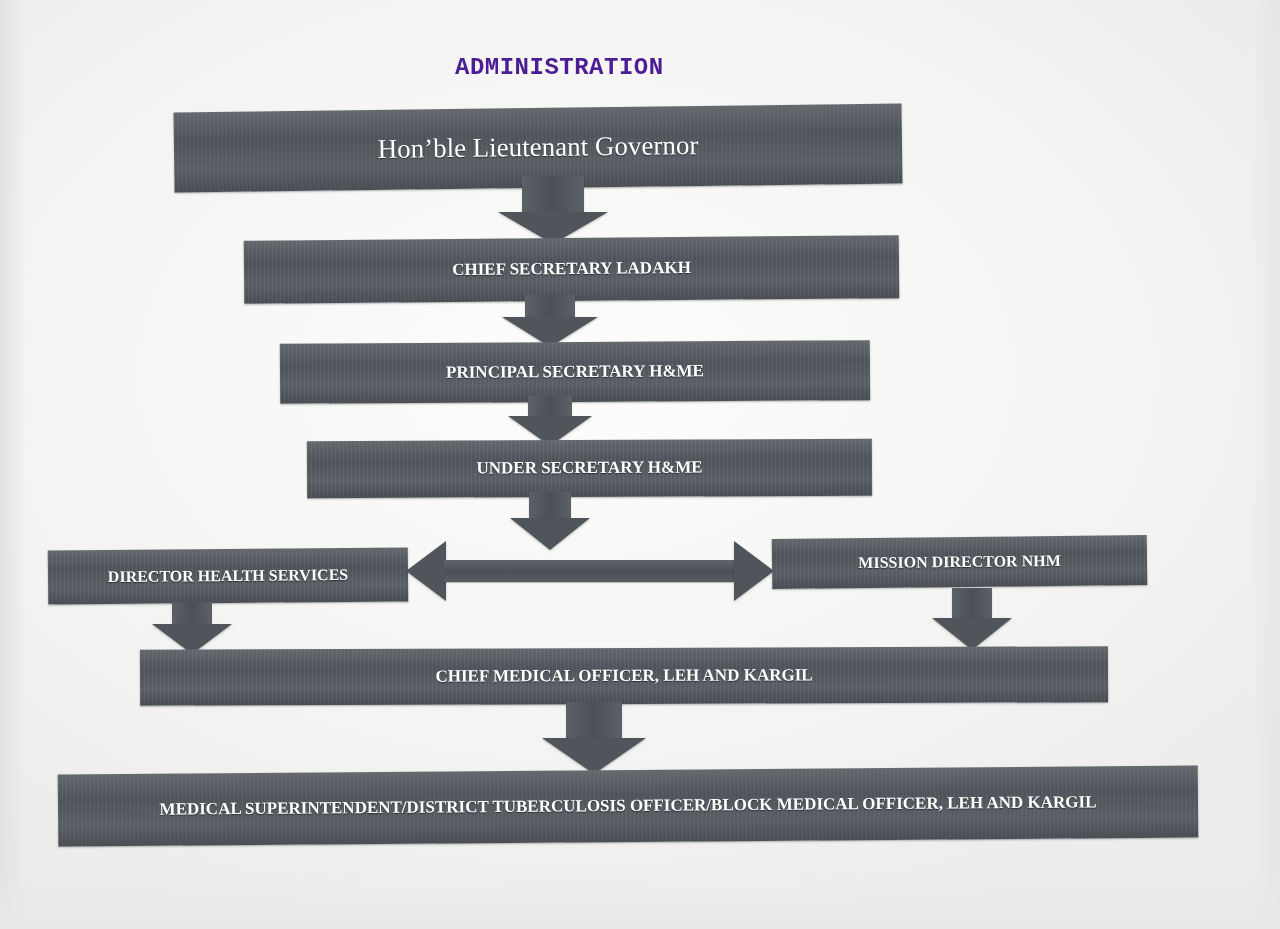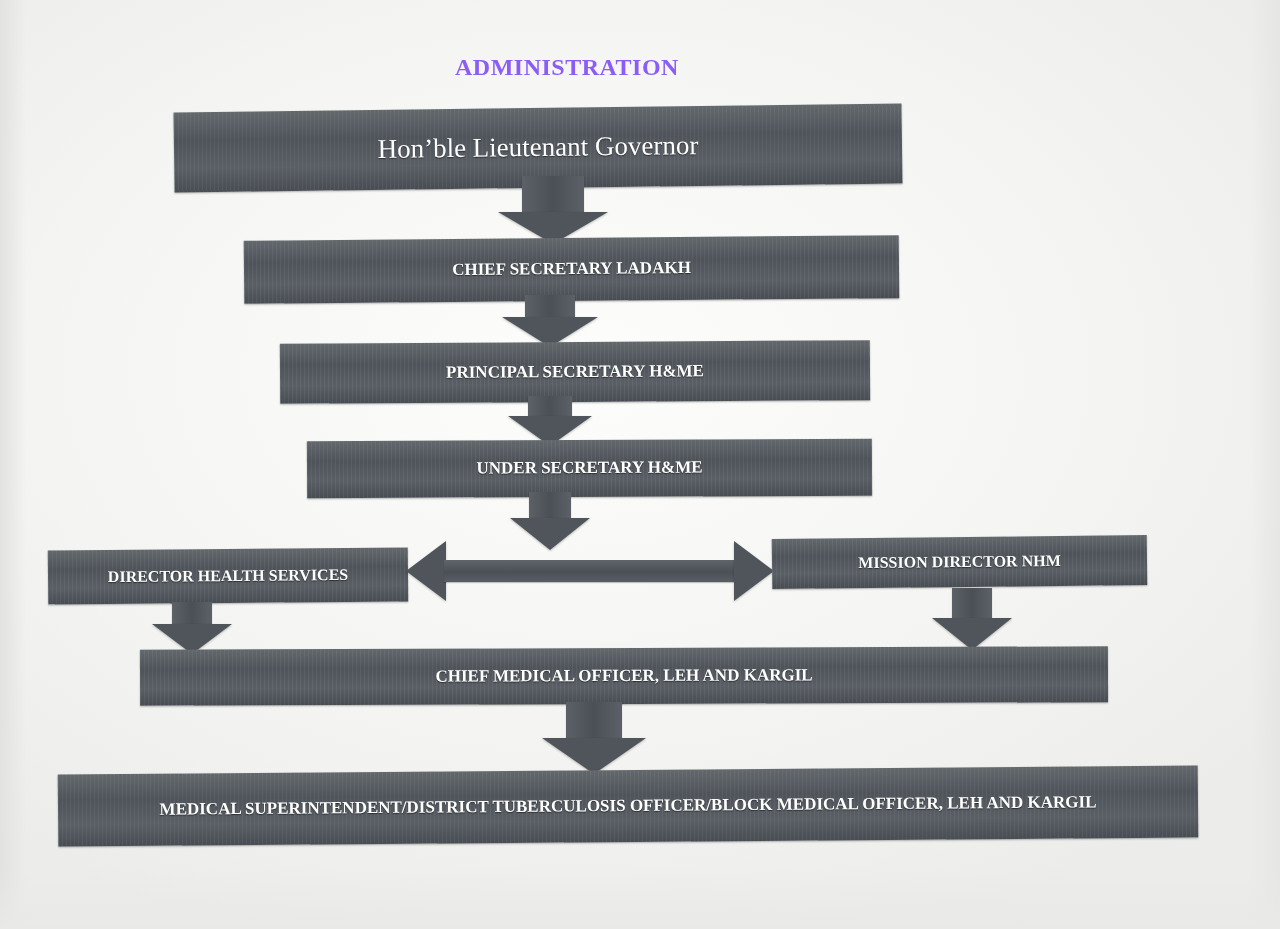--- a/index.html
+++ b/index.html
@@ -44,22 +44,22 @@
     inset: 0;
   }
 
   .title {
     position: absolute;
     left: 455px;
     top: 54px;
     font-size: 24px;
     font-weight: bold;
     letter-spacing: 0.5px;
-    color: #8b5cf6;
-    font-family: Liberation Serif, serif;
+    color: #4c1d95;
+    font-family: Liberation Mono, monospace;
   }
 
   .node {
     position: absolute;
     display: flex;
     align-items: center;
     justify-content: center;
     color: #ffffff;
     font-weight: bold;
     text-align: center;

